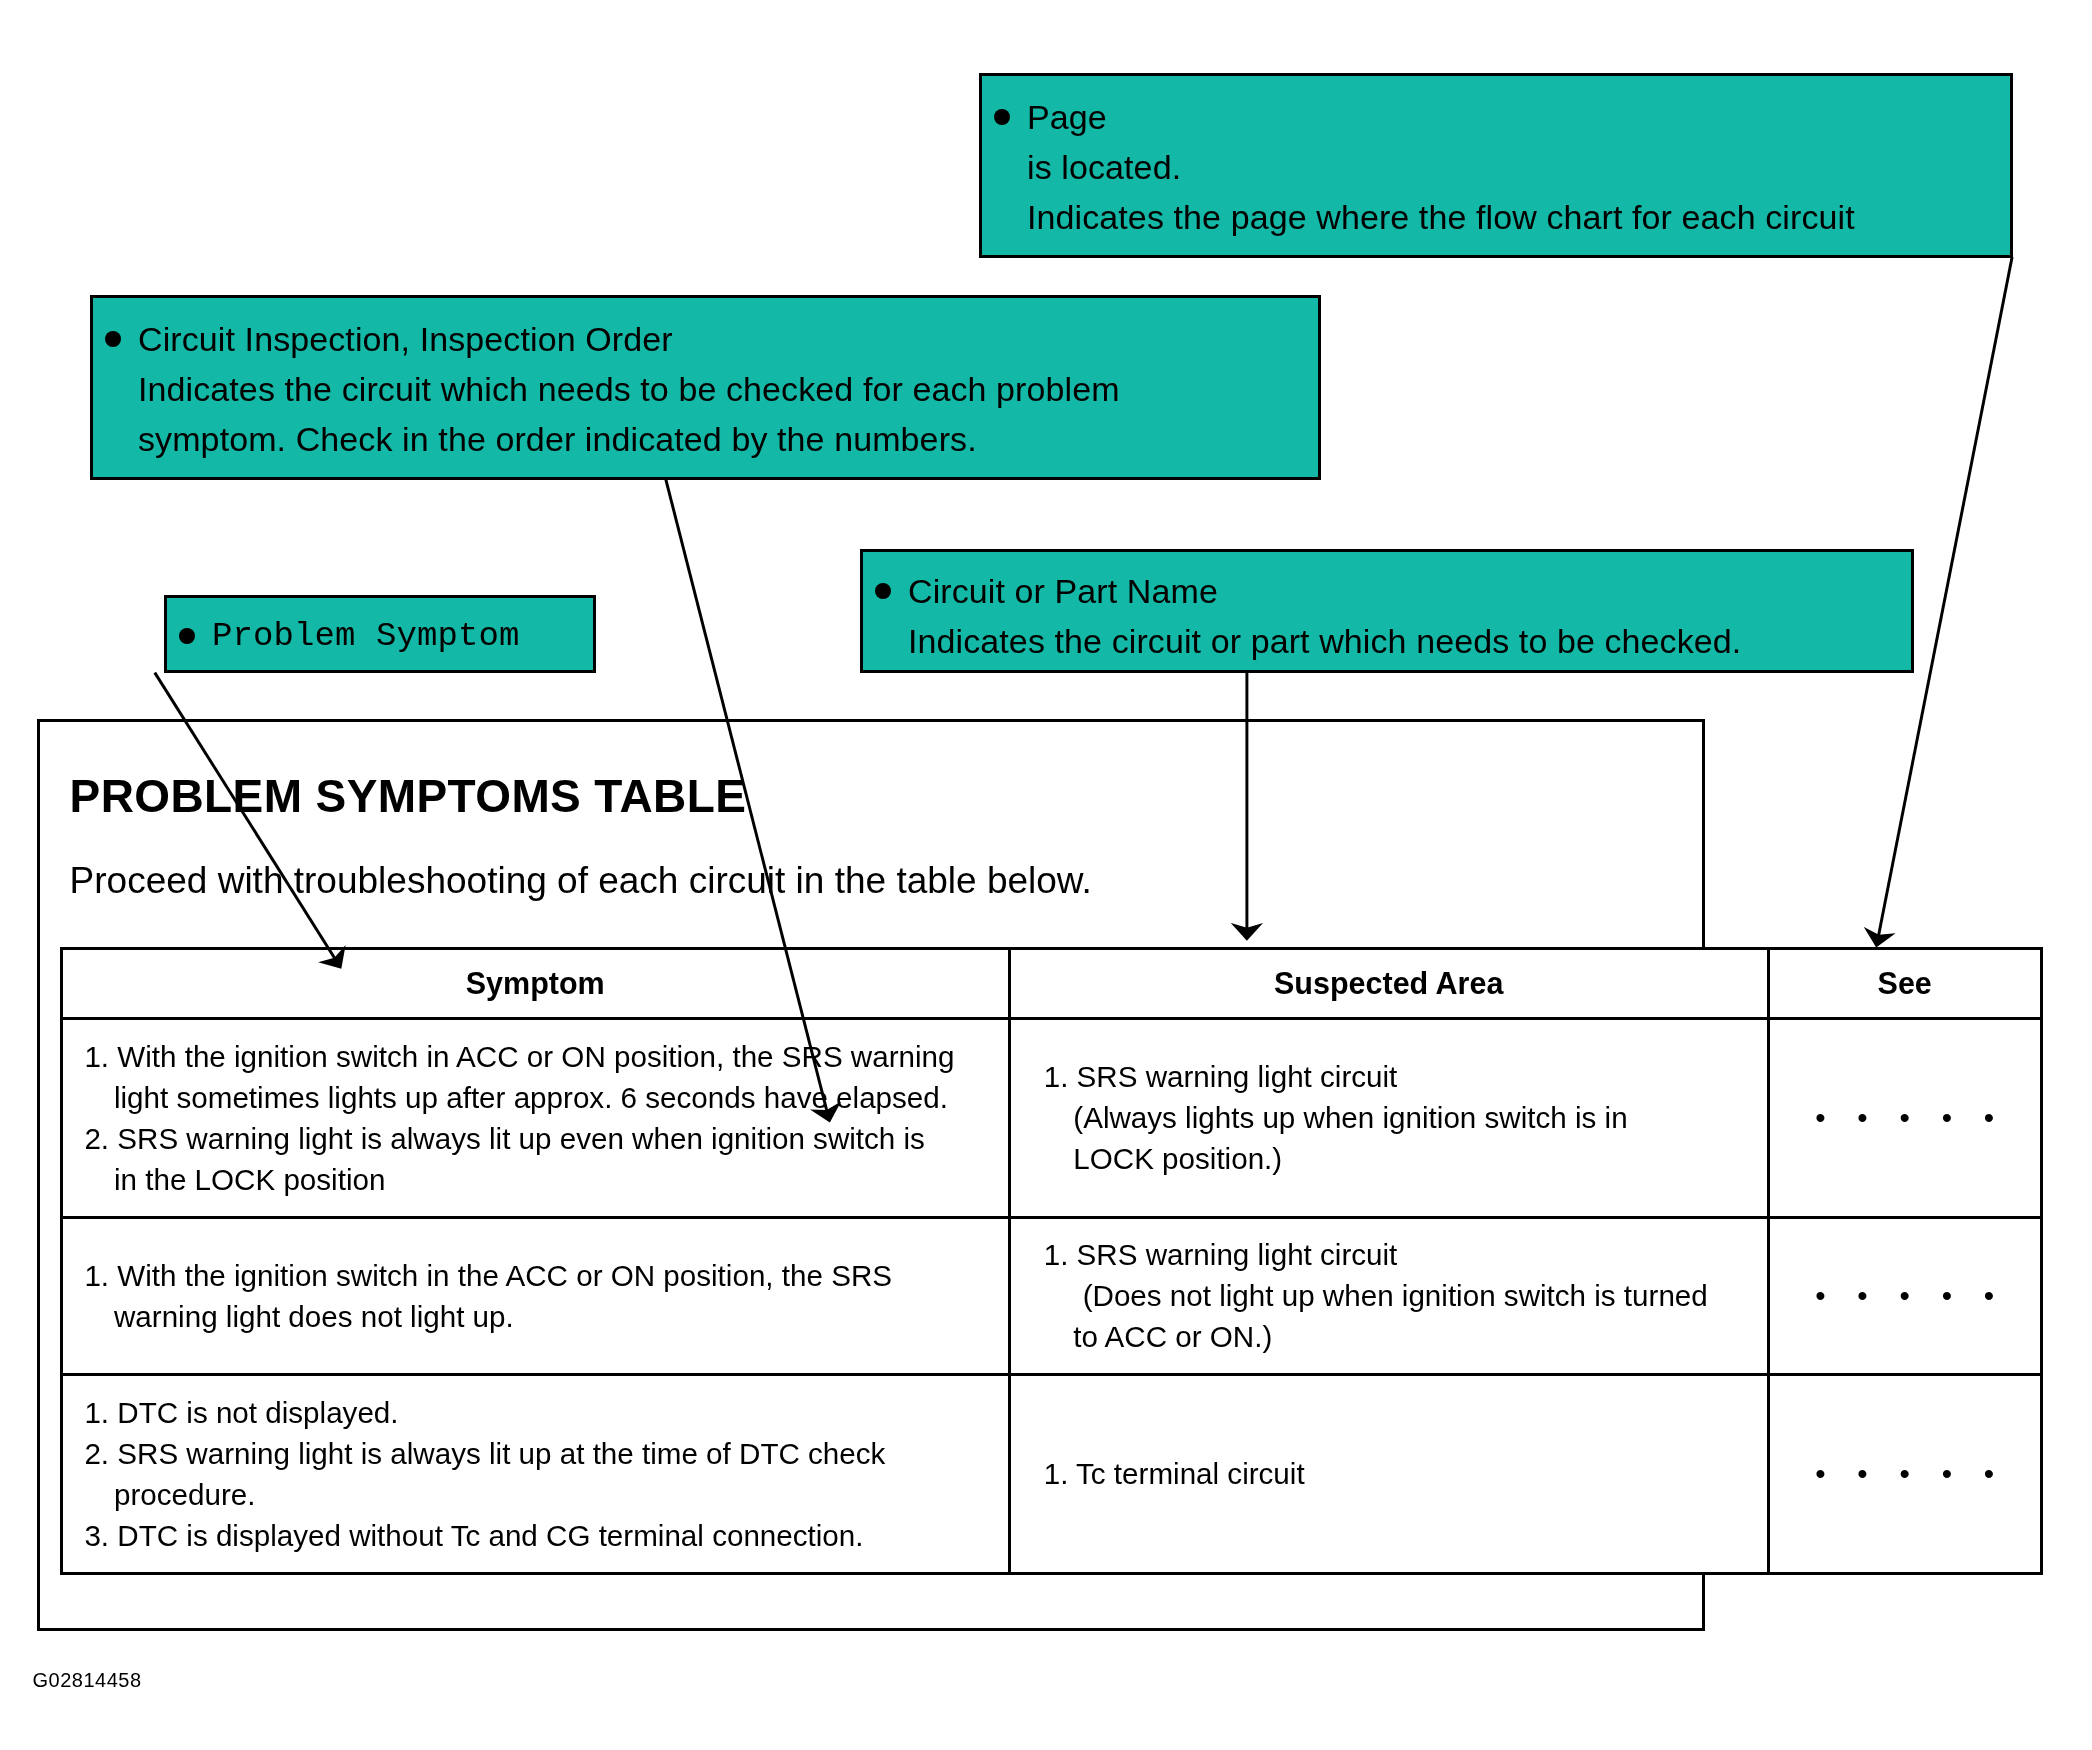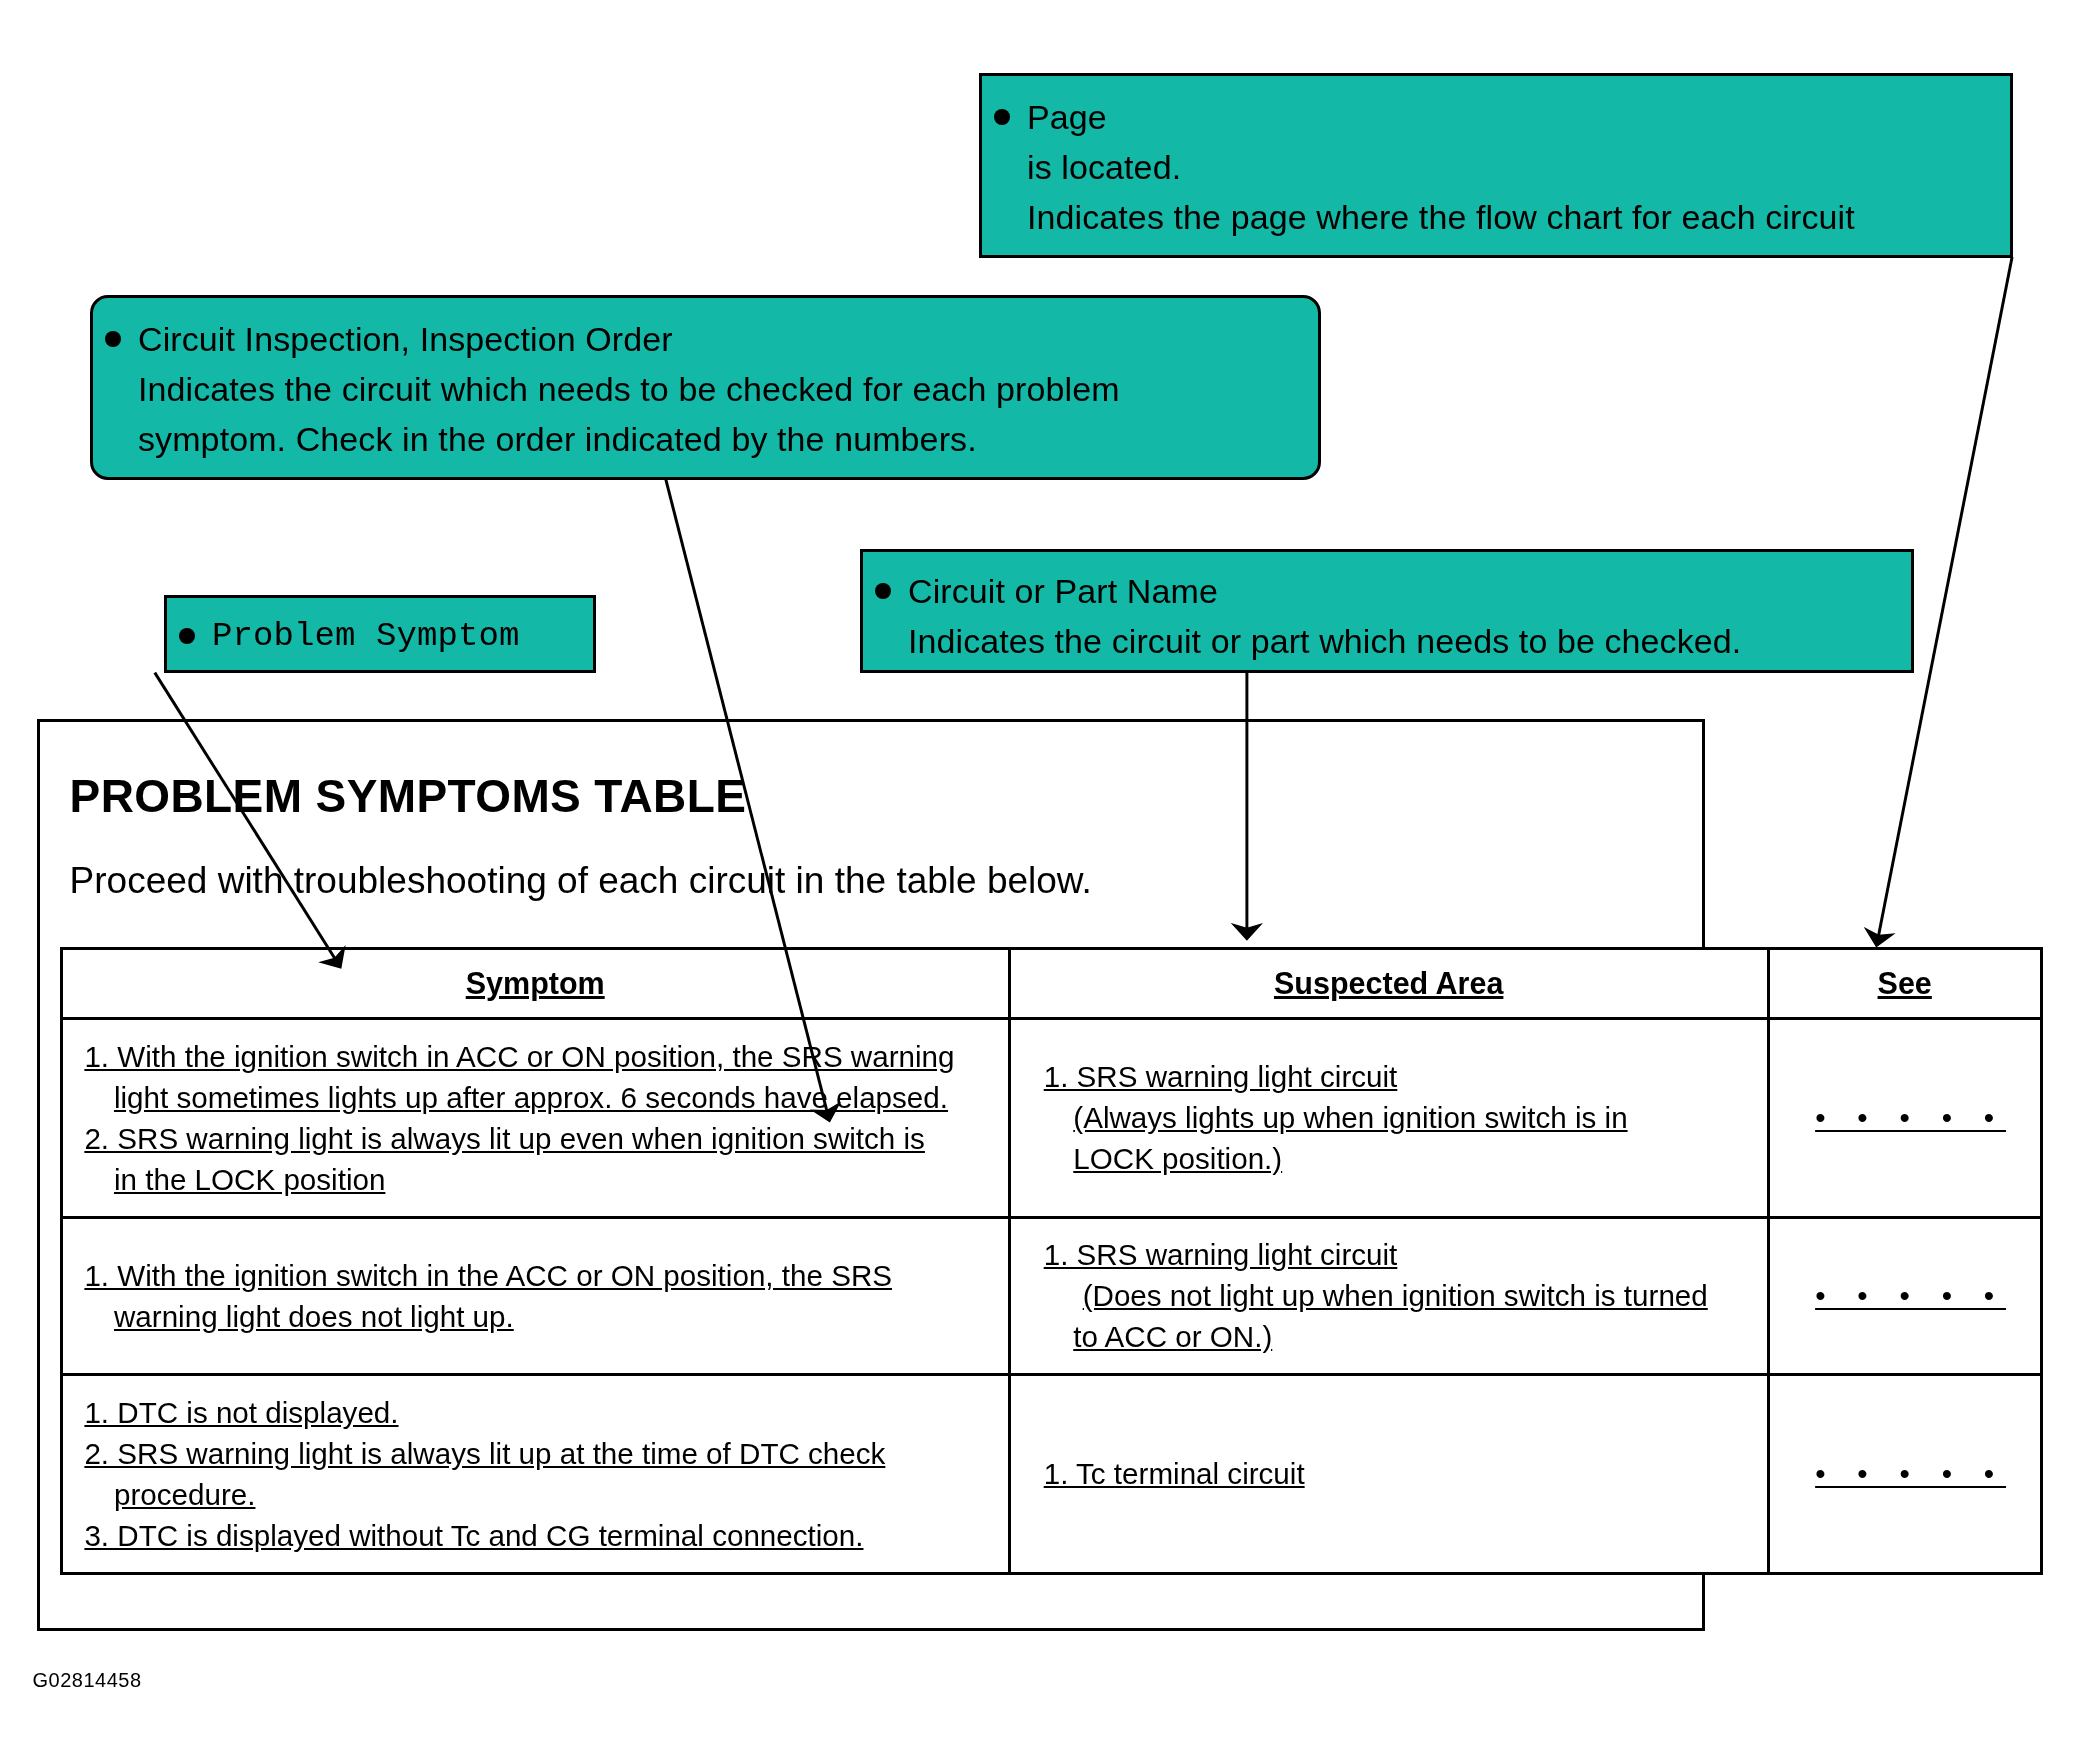--- a/index.html
+++ b/index.html
@@ -60,21 +60,20 @@
     width: 1034px;
     height: 185px;
   }
   #callout-page .callout-inner { padding: 15.8px 0 0 0; }
 
   #callout-circuit-inspection {
     left: 90px;
     top: 295px;
     width: 1231px;
     height: 185px;
-    border-radius: 18px;
   }
   #callout-circuit-inspection .callout-inner { padding: 15.8px 0 0 0; }
 
   #callout-problem-symptom {
     left: 164px;
     top: 595px;
     width: 432px;
     height: 78px;
     font-family: Liberation Mono, monospace;
   }
@@ -137,21 +136,20 @@
     border-collapse: collapse;
     table-layout: fixed;
     background: #fff;
   }
   #symptoms-table th,
   #symptoms-table td {
     border: 3px solid #000;
     vertical-align: middle;
     padding: 0;
     background: #fff;
-    text-decoration: underline;
   }
   #symptoms-table thead th { height: 67px; }
   .col-symptom   { width: 948px; }
   .col-suspected { width: 759px; }
   .col-see       { width: 273px; }
 
   .th-label {
     display: block;
     text-align: center;
     font-size: 30.5px;

